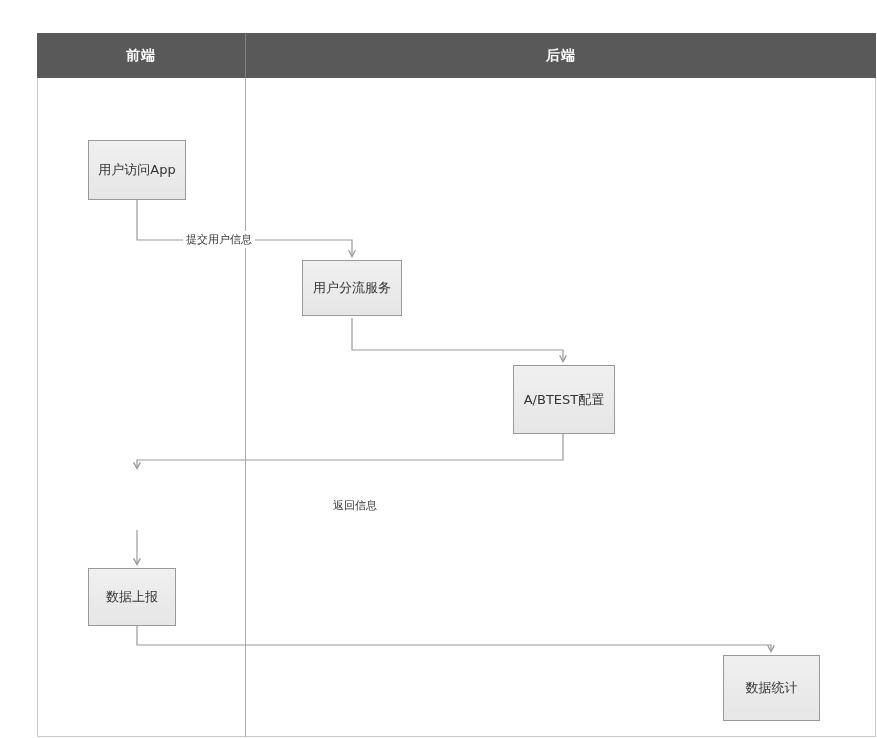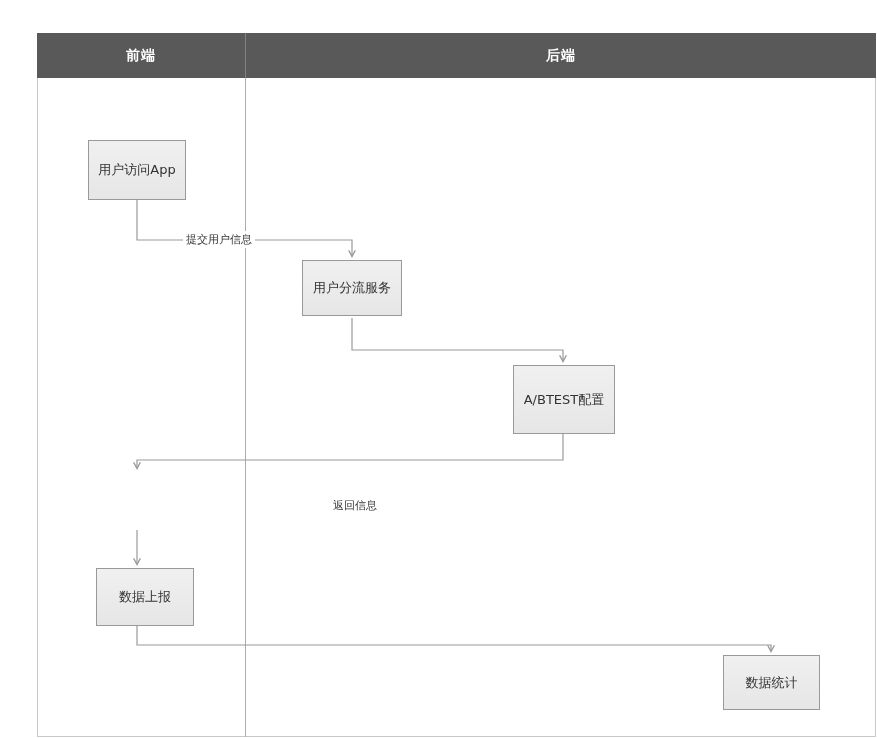--- a/index.html
+++ b/index.html
@@ -76,22 +76,22 @@
     justify-content: center;
     font-size: 13px;
     color: #333333;
     text-align: right;
     z-index: 3;
   }
   .node-visit-app     { left: 88px;  top: 140px; width: 98px;  height: 60px; }
   .node-split-service { left: 302px; top: 260px; width: 100px; height: 56px; }
   .node-abtest-config { left: 513px; top: 365px; width: 102px; height: 69px; }
   .node-page-display  { left: 88px;  top: 472px; width: 98px;  height: 58px; }
-  .node-data-report   { left: 88px;  top: 568px; width: 98px;  height: 58px; margin-left: 8px; }
-  .node-data-stats    { left: 723px; top: 655px; width: 97px;  height: 55px; }
+  .node-data-report   { left: 88px;  top: 568px; width: 88px;  height: 58px; }
+  .node-data-stats    { left: 723px; top: 655px; width: 97px;  height: 66px; }
 
   
   .edge-label {
     position: absolute;
     background: #ffffff;
     color: #333333;
     font-size: 11px;
     line-height: 17px;
     padding: 0 3px;
     white-space: pre-line;

